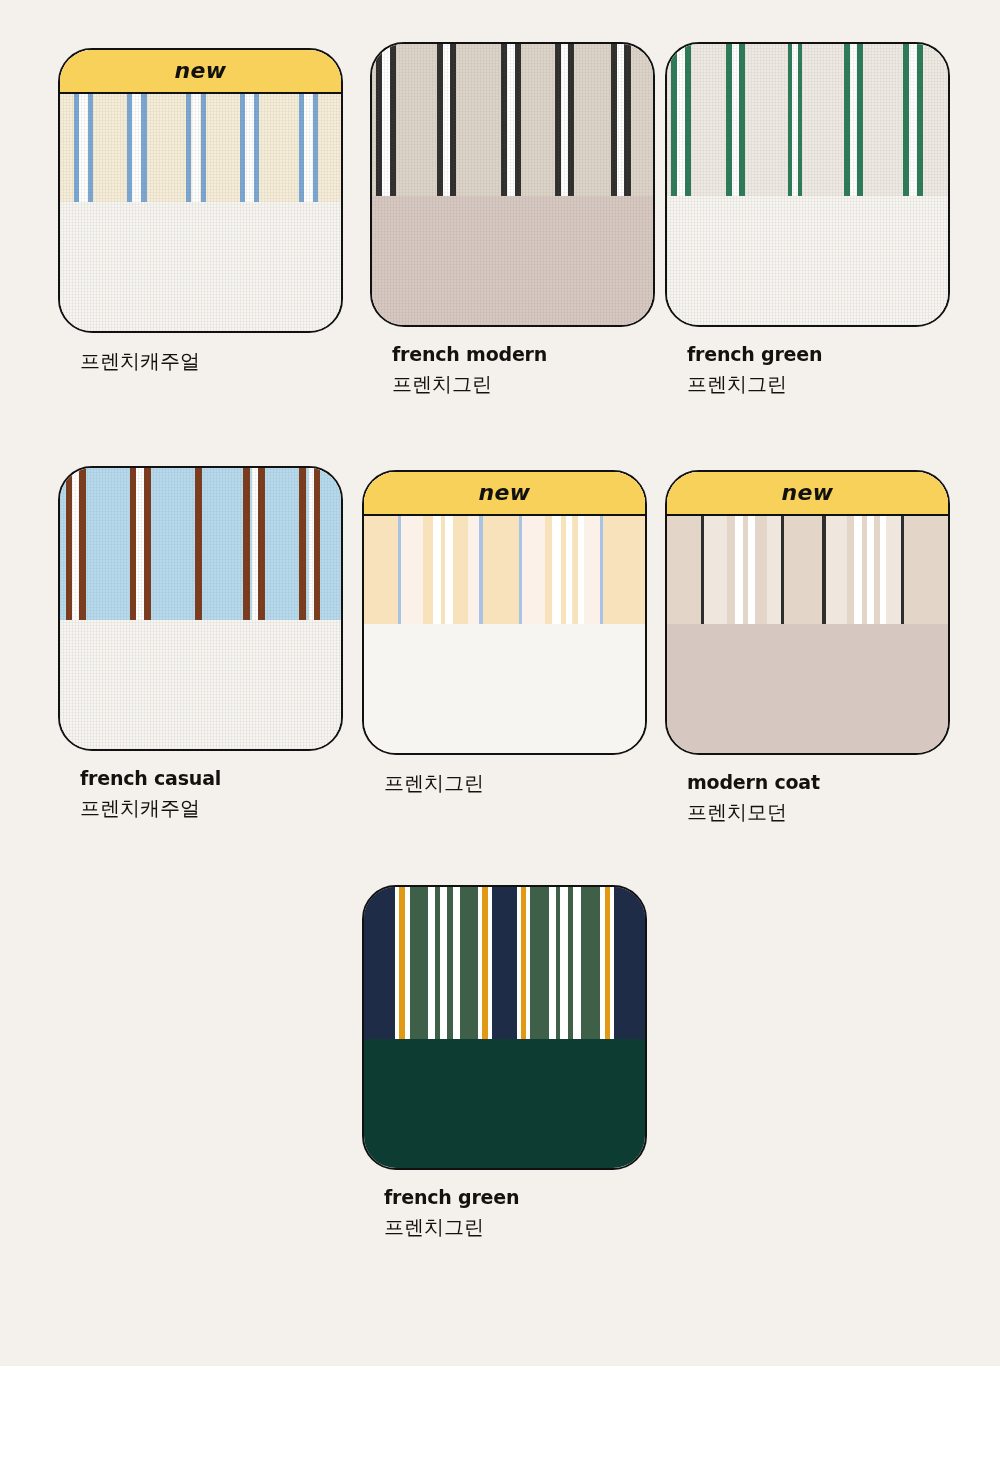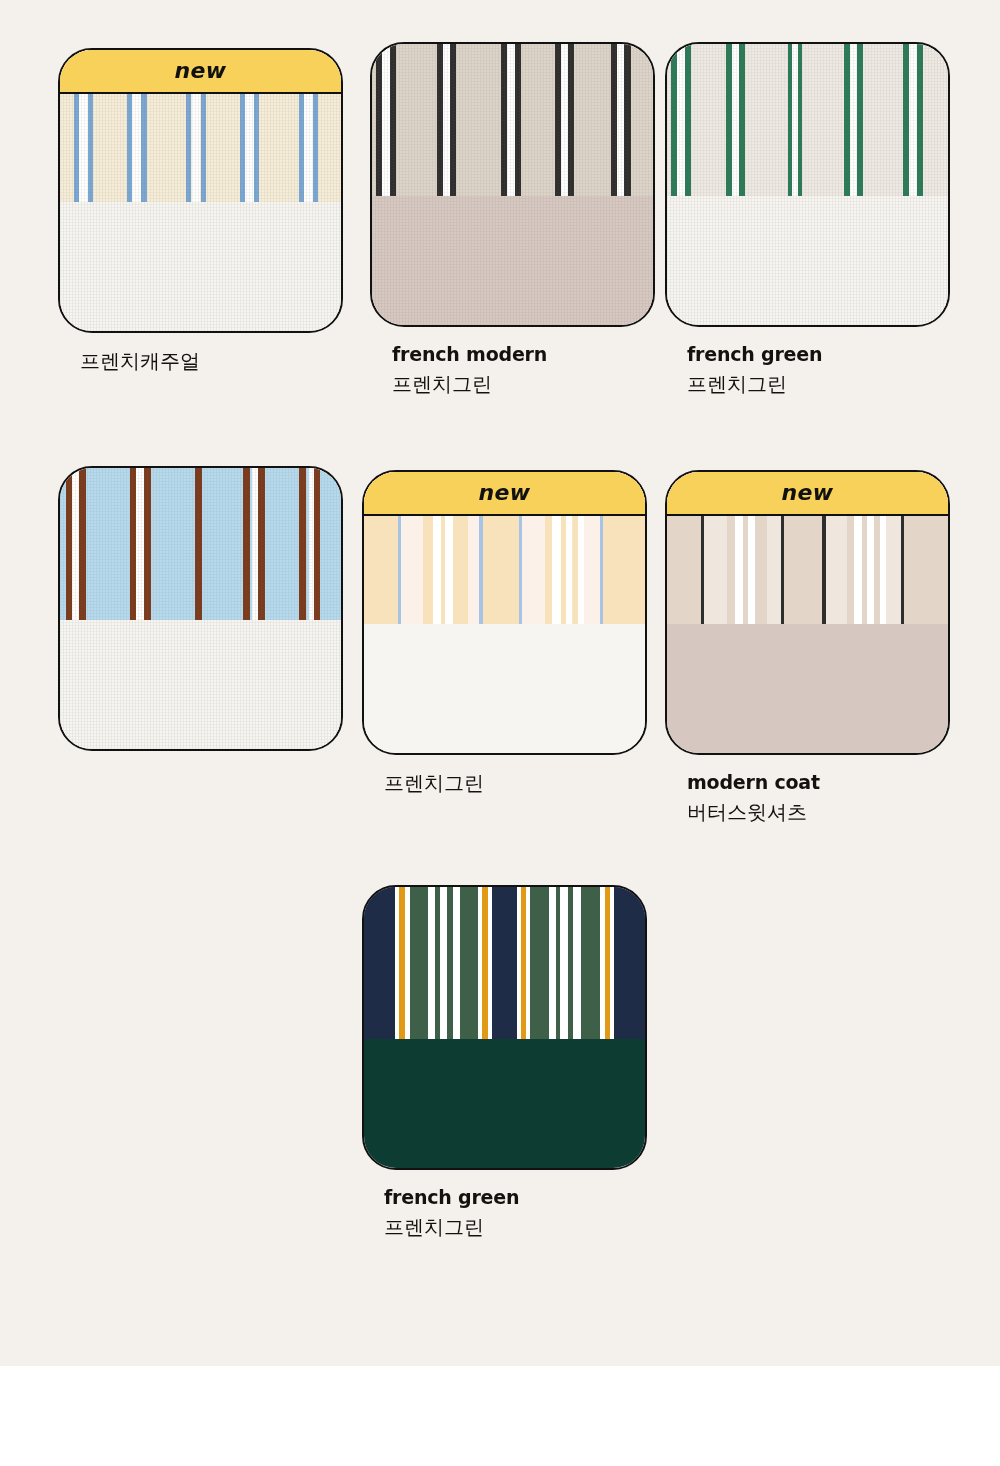--- a/index.html
+++ b/index.html
@@ -217,20 +217,24 @@
             <div style="position: absolute; top: 0px; height: 100%; left: 29.8%; width: 2.6%; background: rgb(124, 58, 28);"></div>
             <div style="position: absolute; top: 0px; height: 100%; left: 48%; width: 2.6%; background: rgb(124, 58, 28);"></div>
             <div style="position: absolute; top: 0px; height: 100%; left: 65%; width: 2.6%; background: rgb(124, 58, 28);"></div>
             <div style="position: absolute; top: 0px; height: 100%; left: 68.5%; width: 2%; background: rgb(255, 255, 255);"></div>
             <div style="position: absolute; top: 0px; height: 100%; left: 70.5%; width: 2.6%; background: rgb(124, 58, 28);"></div>
             <div style="position: absolute; top: 0px; height: 100%; left: 85%; width: 2.6%; background: rgb(124, 58, 28);"></div>
             <div style="position: absolute; top: 0px; height: 100%; left: 88.5%; width: 2%; background: rgb(255, 255, 255);"></div>
             <div style="position: absolute; top: 0px; height: 100%; left: 90.5%; width: 2.2%; background: rgb(124, 58, 28);"></div>
           </div>
           <div class="texture"></div>
+        </div>
+        <div class="label">
+          <div class="label-en">french casual</div>
+          <div class="label-ko">프렌치캐주얼</div>
         </div>
       </div>
       <div class="card" style="left: 362px; top: 470px;">
         <div class="tile">
           <div class="solid" style="background: rgb(247, 245, 241);"></div>
           <div class="stripes" style="background: rgb(248, 231, 196);">
             <div style="position: absolute; top: 0px; height: 100%; left: 0%; width: 12%; background: rgb(247, 226, 187);"></div>
             <div style="position: absolute; top: 0px; height: 100%; left: 12%; width: 1.2%; background: rgb(168, 196, 228);"></div>
             <div style="position: absolute; top: 0px; height: 100%; left: 13.2%; width: 7.8%; background: rgb(251, 241, 232);"></div>
             <div style="position: absolute; top: 0px; height: 100%; left: 21%; width: 3.5%; background: rgb(247, 226, 187);"></div>
@@ -287,21 +291,21 @@
             <div style="position: absolute; top: 0px; height: 100%; left: 78.1%; width: 5%; background: rgb(239, 230, 222);"></div>
             <div style="position: absolute; top: 0px; height: 100%; left: 83.1%; width: 1.3%; background: rgb(46, 46, 46);"></div>
             <div style="position: absolute; top: 0px; height: 100%; left: 84.4%; width: 15.6%; background: rgb(227, 214, 200);"></div>
           </div>
           <div class="banner" style="background: rgb(247, 209, 89);">
             <span class="banner-text">new</span>
           </div>
         </div>
         <div class="label">
           <div class="label-en">modern coat</div>
-          <div class="label-ko">버터스윗셔츠</div>
+          <div class="label-ko">프렌치모던</div>
         </div>
       </div>
       <div class="card" style="left: 362px; top: 885px;">
         <div class="tile">
           <div class="solid" style="background: rgb(13, 60, 51);"></div>
           <div class="stripes" style="background: rgb(30, 44, 72);">
             <div style="position: absolute; top: 0px; height: 100%; left: 0%; width: 11%; background: rgb(30, 44, 72);"></div>
             <div style="position: absolute; top: 0px; height: 100%; left: 11%; width: 1.6%; background: rgb(255, 255, 255);"></div>
             <div style="position: absolute; top: 0px; height: 100%; left: 12.6%; width: 2%; background: rgb(224, 154, 21);"></div>
             <div style="position: absolute; top: 0px; height: 100%; left: 14.6%; width: 1.6%; background: rgb(255, 255, 255);"></div>

